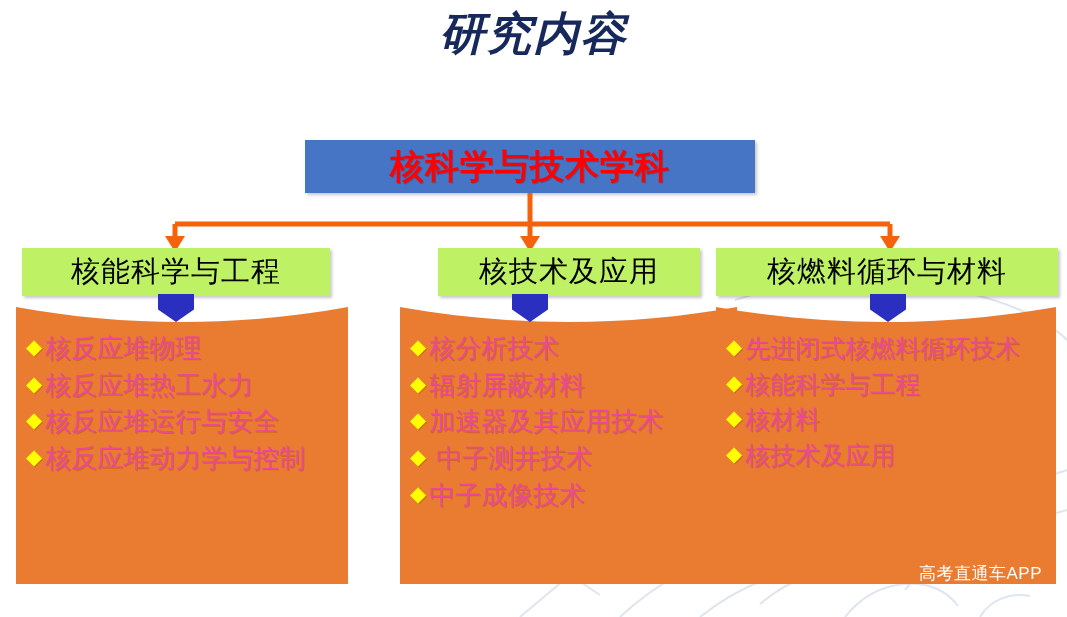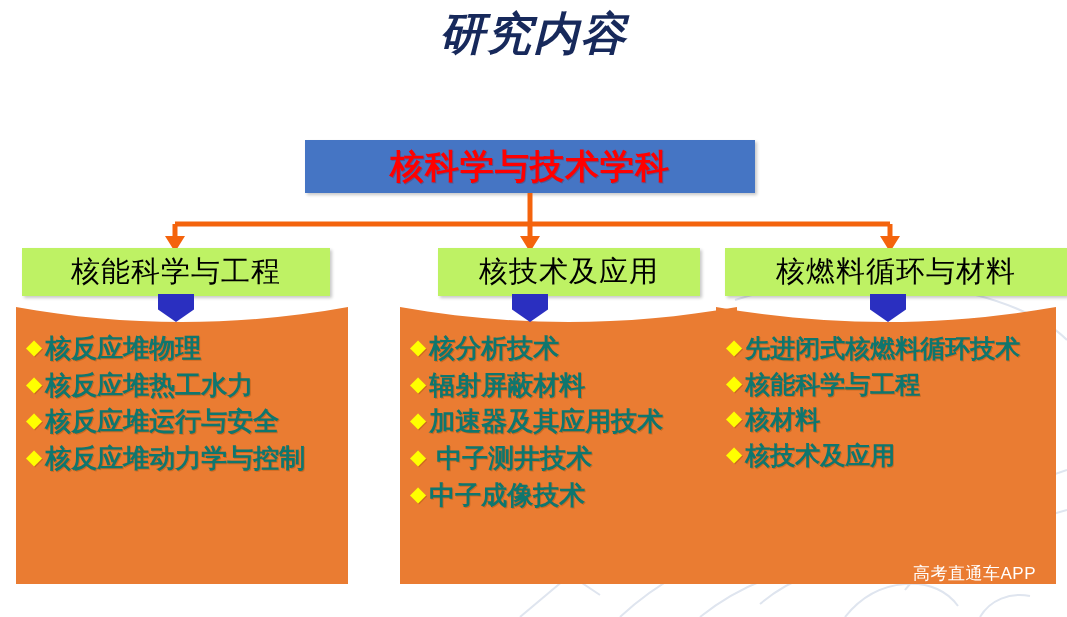--- a/index.html
+++ b/index.html
@@ -90,21 +90,21 @@
     height: 48px;
     background: #bef264;
     box-shadow: 2px 2px 3px rgba(0,0,0,0.22);
     display: flex;
     align-items: center;
     justify-content: center;
     z-index: 3;
   }
   .col-1 .cat-header { width: 308px; margin-left: 6px; }
   .col-2 .cat-header { width: 262px; margin-left: 38px; }
-  .col-3 .cat-header { width: 342px; margin-left: 9px; }
+  .col-3 .cat-header { width: 342px; }
 
   .cat-header .cat-label {
     font-size: 29px;
     font-weight: normal;
     color: #000000;
     letter-spacing: 1px;
     white-space: nowrap;
   }
 
   
@@ -153,32 +153,32 @@
   .bullet-mark {
     flex: 0 0 auto;
     font-size: 21px;
     color: #ffff00;
     line-height: 1.35;
     padding-right: 3px;
     text-shadow: 1px 1px 0 rgba(150,70,0,0.35);
   }
   .bullet-text {
     font-size: 26px;
-    font-weight: bold;
-    color: #0f766e;
+    font-weight: normal;
+    color: #ec4899;
     letter-spacing: 0px;
     text-shadow: 1px 1px 0 rgba(150,70,0,0.35);
   }
   .col-3 .bullet-text { font-size: 25px; }
   .bullet-row.indented .bullet-text { padding-left: 7px; }
 
   
   .watermark {
     position: absolute;
-    right: 31px;
+    right: 25px;
     top: 562px;
     font-size: 17px;
     color: #ffffff;
     letter-spacing: 0.5px;
     white-space: nowrap;
     z-index: 6;
   }
 </style>
 </head>
 <body>

